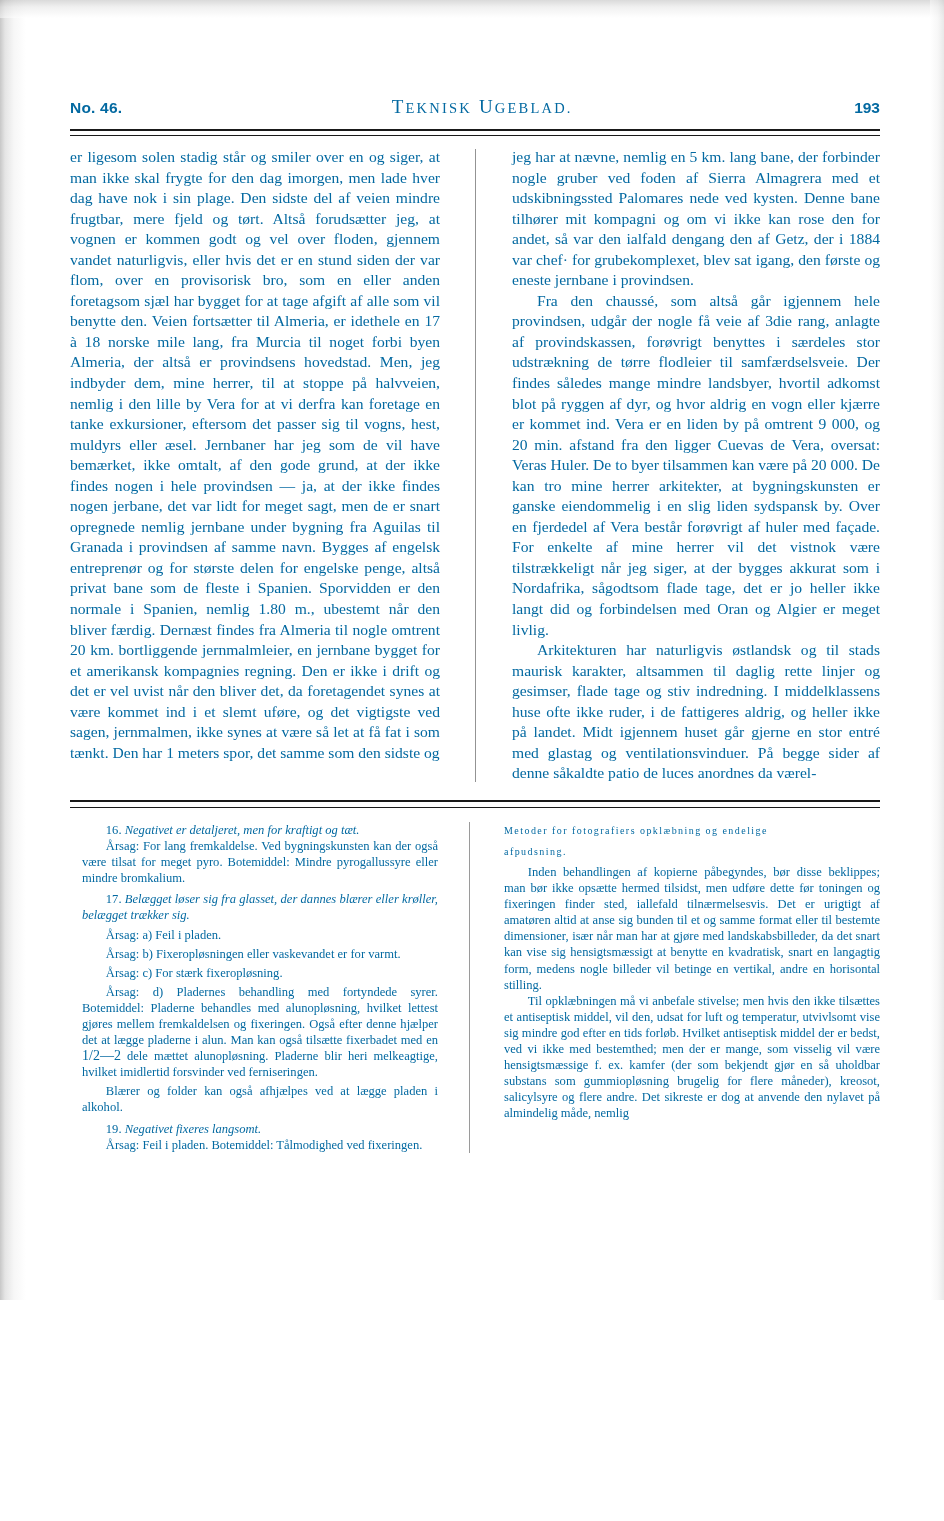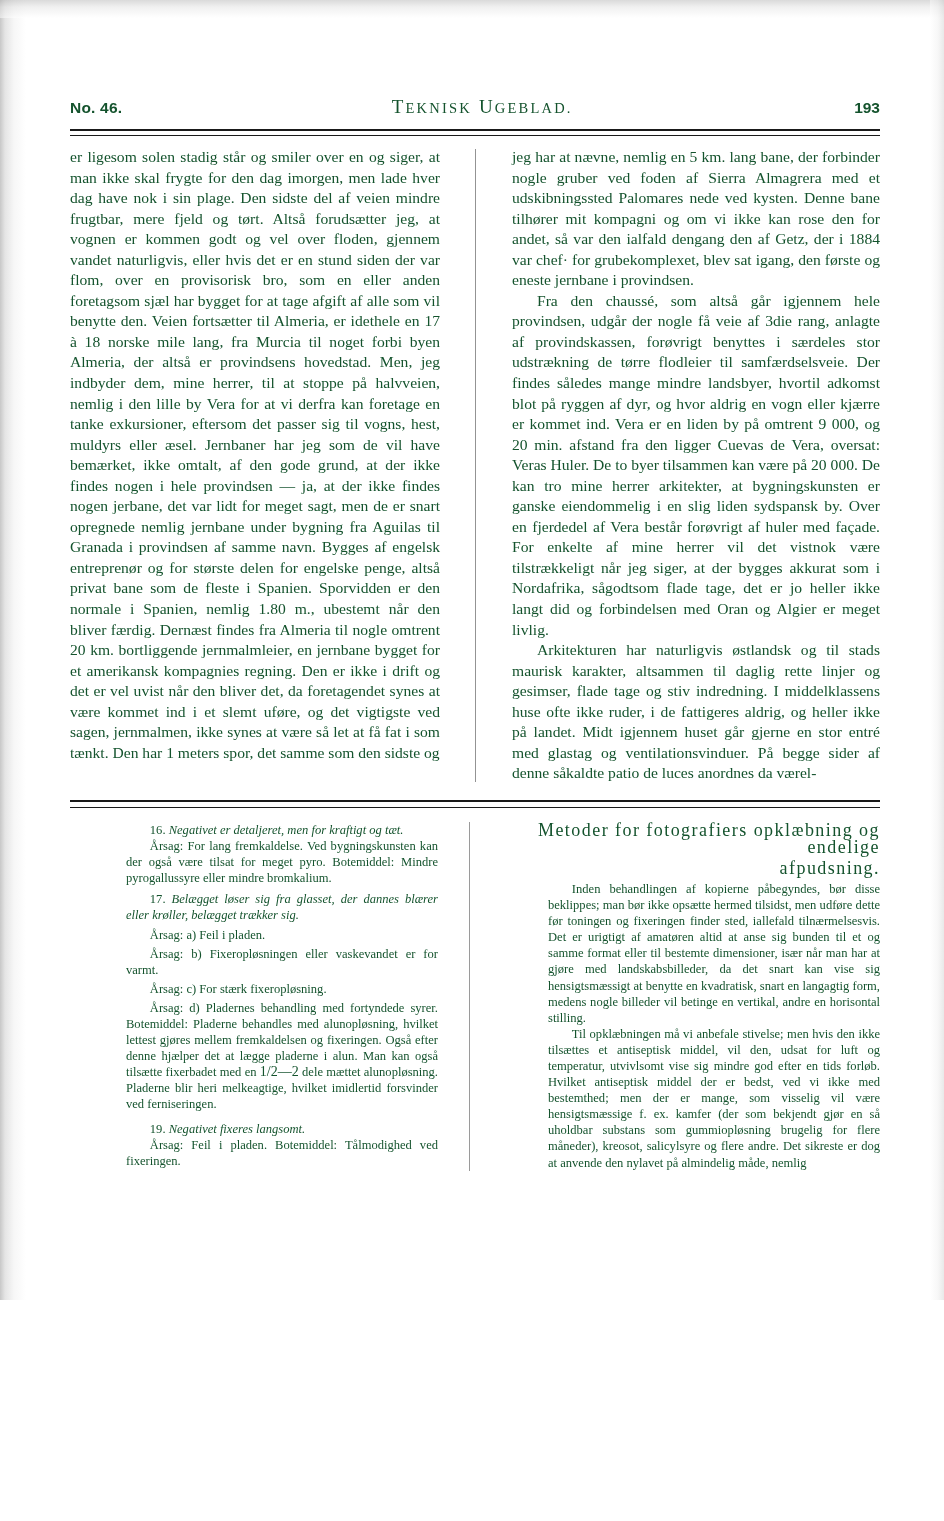--- a/index.html
+++ b/index.html
@@ -7,21 +7,21 @@
     padding: 0;
     background: #ffffff;
   }
   .page {
     position: relative;
     width: 944px;
     height: 1300px;
     background: #ffffff;
     overflow: hidden;
     font-family: "Liberation Serif", serif;
-    color: #14532d;
+    color: #0369a1;
     box-sizing: border-box;
   }
   
   .scan-edge-left {
     position: absolute;
     left: 0; top: 0;
     width: 26px; height: 100%;
     background: linear-gradient(to right, #9a9a9a 0px, #cfcfcf 5px, #f0f0f0 14px, #ffffff 26px);
     opacity: .55;
   }
@@ -162,26 +162,26 @@
     border-left: 1px solid #6f6f6f;
     opacity: .7;
   }
   p.small {
     margin: 0;
     font-size: 12.55px;
     line-height: 16.1px;
     text-align: justify;
     text-justify: inter-word;
   }
-  p.small.ind { text-indent: 1.9em; margin-left: 44px; }
+  p.small.ind { text-indent: 1.9em; }
   .sub-head {
-    font-size: 18px;
+    font-size: 10px;
     line-height: 17px;
     letter-spacing: 1.45px;
-    text-align: right;
+    text-align: left;
     margin: 0 0 4px 0;
   }
   .frac { font-size: 14px; }
   .spacer-s { height: 5px; }
   .spacer-xs { height: 3px; }
 </style>
 </head>
 <body>
 
 <div class="page">
@@ -231,20 +231,21 @@
         <p class="small ind">Årsag: a) Feil i pladen.</p>
         <div class="spacer-xs"></div>
         <p class="small ind">Årsag: b) Fixeropløsningen eller vaskevandet er for varmt.</p>
         <div class="spacer-xs"></div>
         <p class="small ind">Årsag: c) For stærk fixeropløsning.</p>
         <div class="spacer-xs"></div>
         <p class="small ind">
           <span>Årsag: d) Pladernes behandling med fortyndede syrer. Botemiddel: Pladerne behandles med alunopløsning, hvilket lettest gjøres mellem fremkaldelsen og fixeringen. Også efter denne hjælper det at lægge pladerne i alun. Man kan også tilsætte fixerbadet med en </span><span class="frac">1/2—2</span><span> dele mættet alunopløsning. Pladerne blir heri melkeagtige, hvilket imidlertid forsvinder ved ferniseringen.</span>
         </p>
         <div class="spacer-xs"></div>
+        <p class="small ind">Blærer og folder kan også afhjælpes ved at lægge pladen i alkohol.</p>
         <div class="spacer-s"></div>
         <p class="small ind">
           <span>19.</span>
           <span class="ital">Negativet fixeres langsomt.</span>
         </p>
         <p class="small ind">Årsag: Feil i pladen. Botemiddel: Tålmodighed ved fixeringen.</p>
       </div>
 
       <div class="colS-gap"></div>
 

